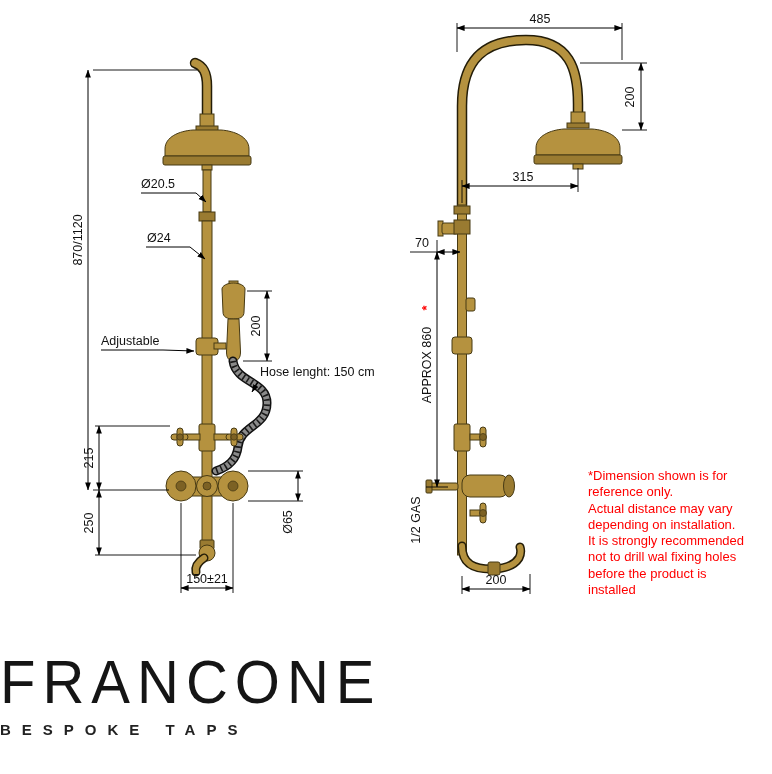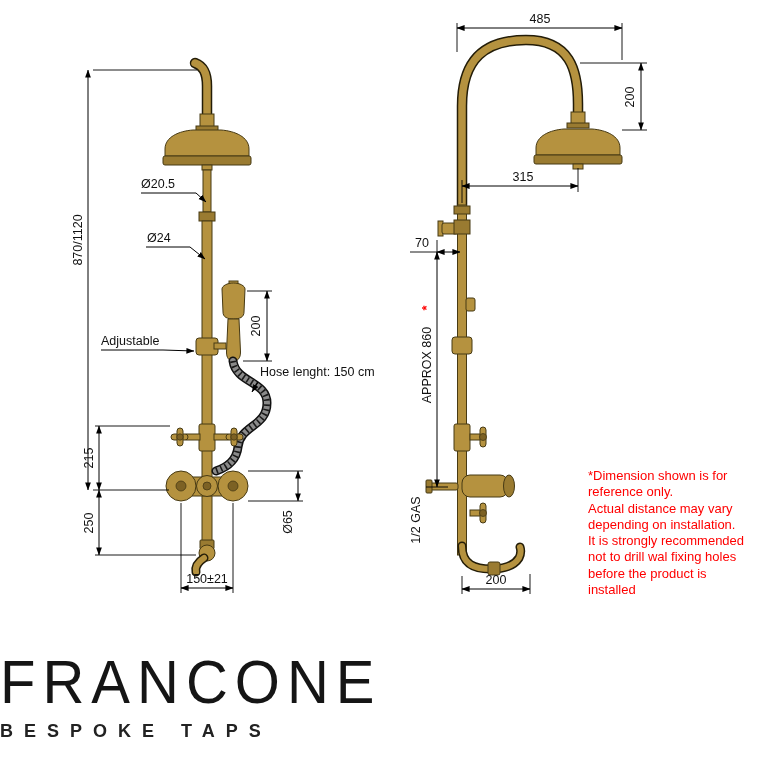--- a/index.html
+++ b/index.html
@@ -30,21 +30,21 @@
     position:absolute;left:588px;top:468px;width:186px;
     color:#ff0000;font-size:13px;line-height:1.25;white-space:pre-line;
   }
   
   .brand{position:absolute;left:0;right:0;top:648px;text-align:left;color:#111;}
   .brand-name{
     font-size:58px;font-weight:300;letter-spacing:7px;
     transform:scaleY(1.05);color:#151515;
   }
   .brand-tagline{
-    margin-top:6px;font-size:18px;font-weight:700;letter-spacing:11px;color:#222;
+    margin-top:6px;font-size:15px;font-weight:700;letter-spacing:11px;color:#222;
   }
 </style>
 </head>
 <body>
 
 <div class="sheet">
 
 <svg width="772" height="774" viewBox="0 0 772 774" xmlns="http://www.w3.org/2000/svg">
   <defs>
     <marker id="arr" viewBox="0 0 10 10" refX="9.5" refY="5" markerWidth="8" markerHeight="8" orient="auto-start-reverse">

